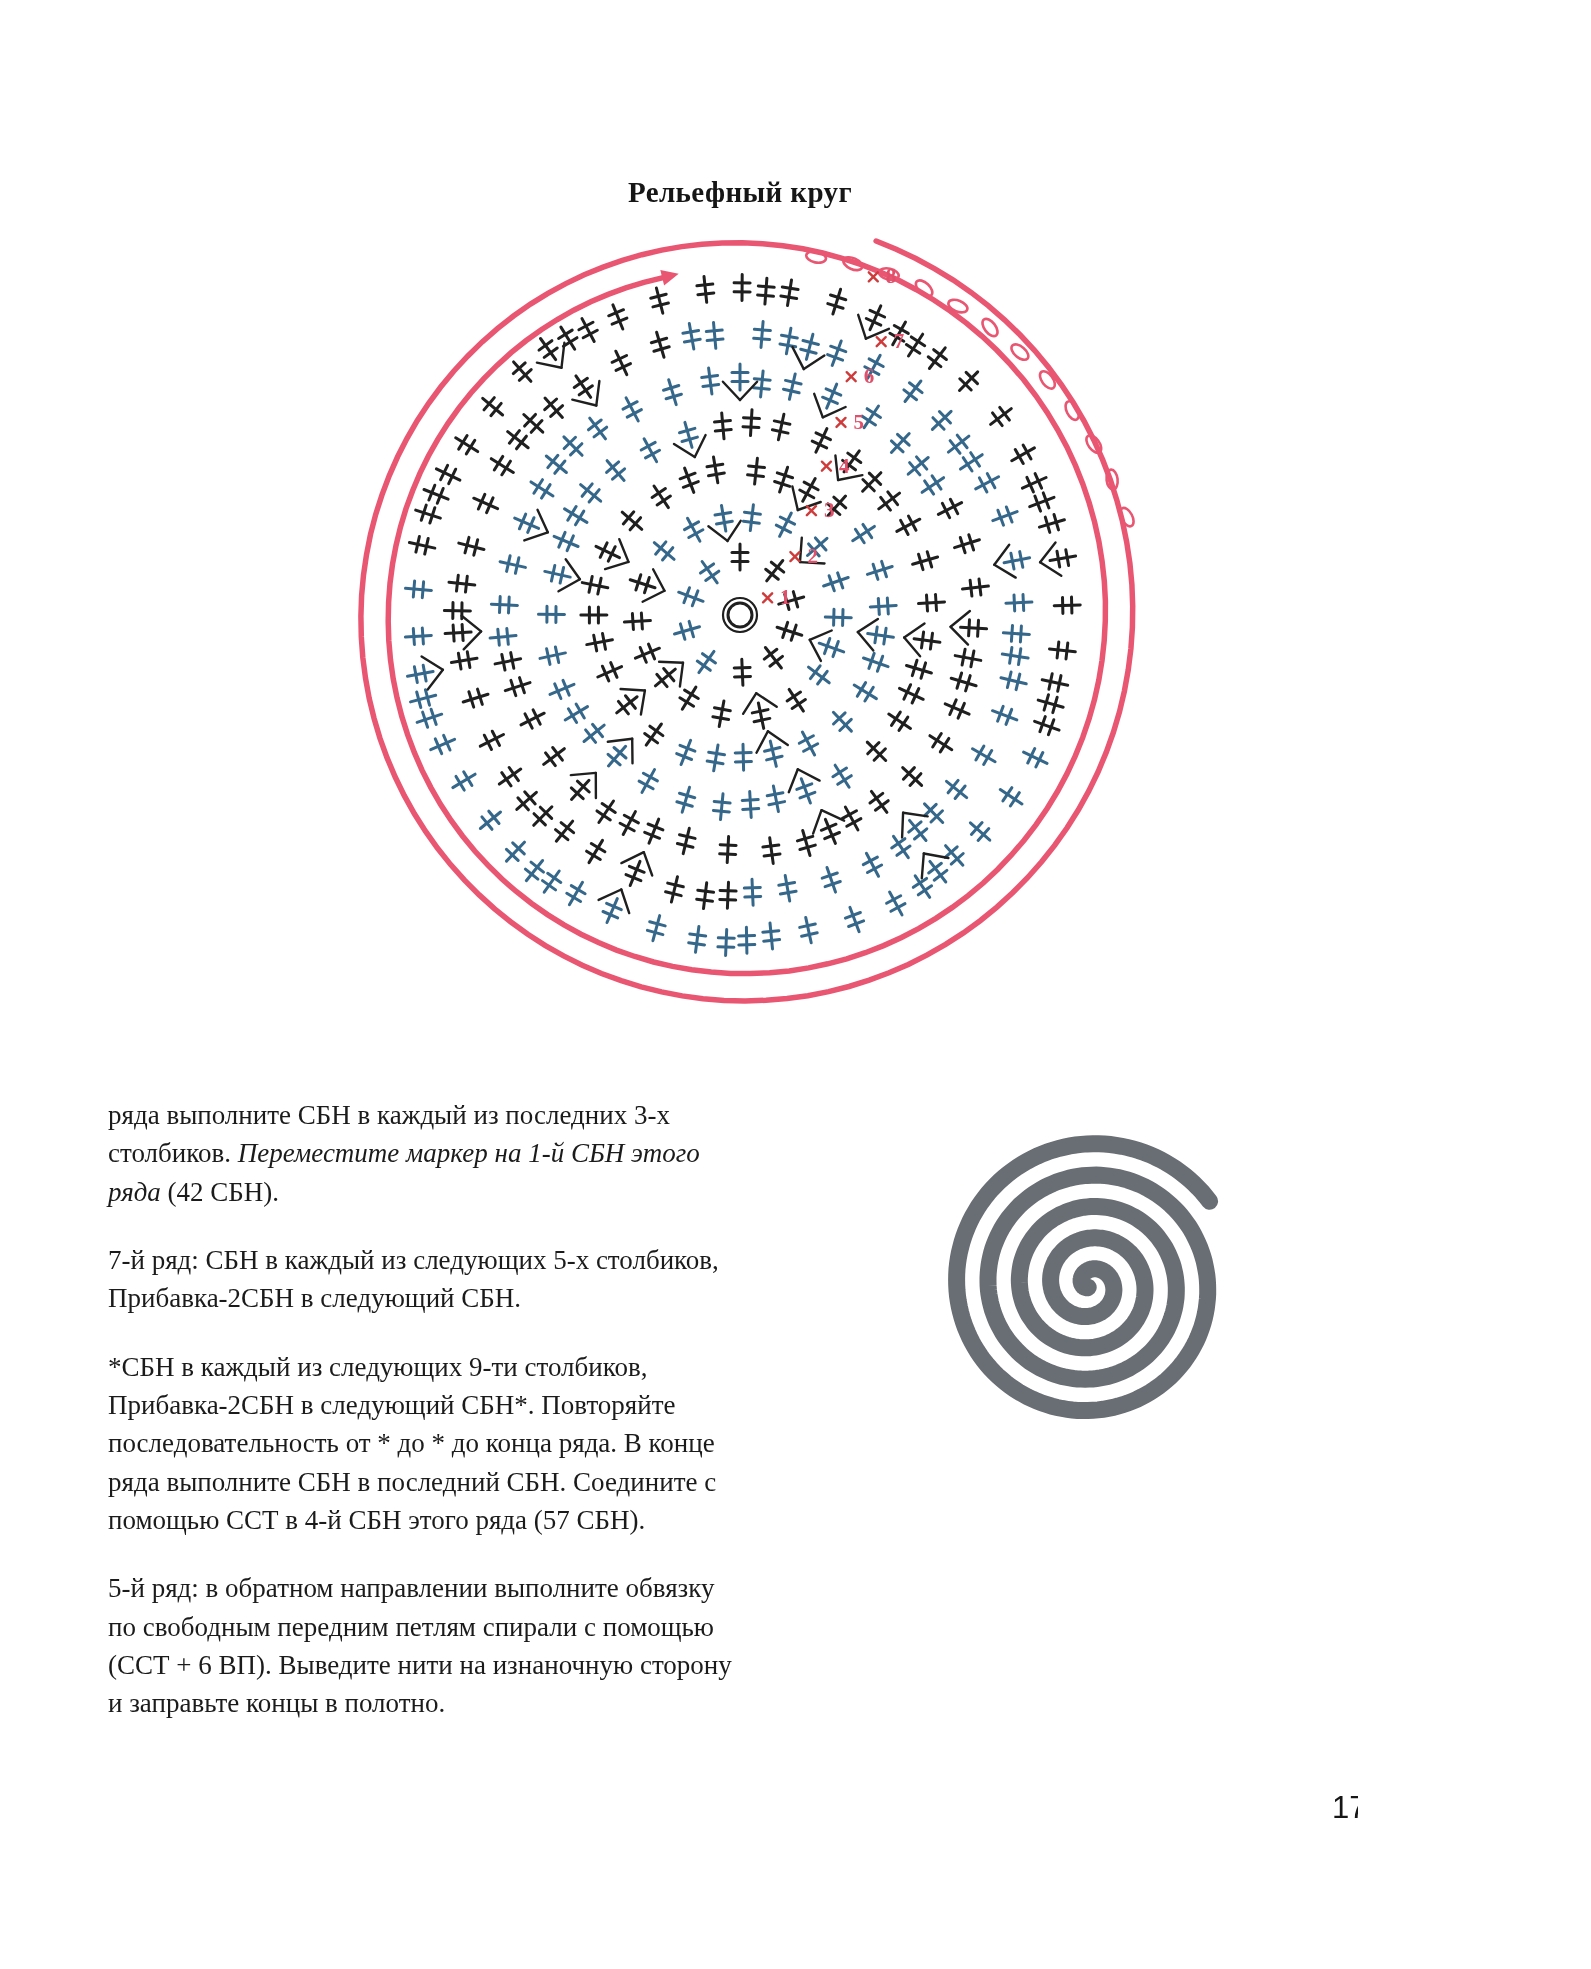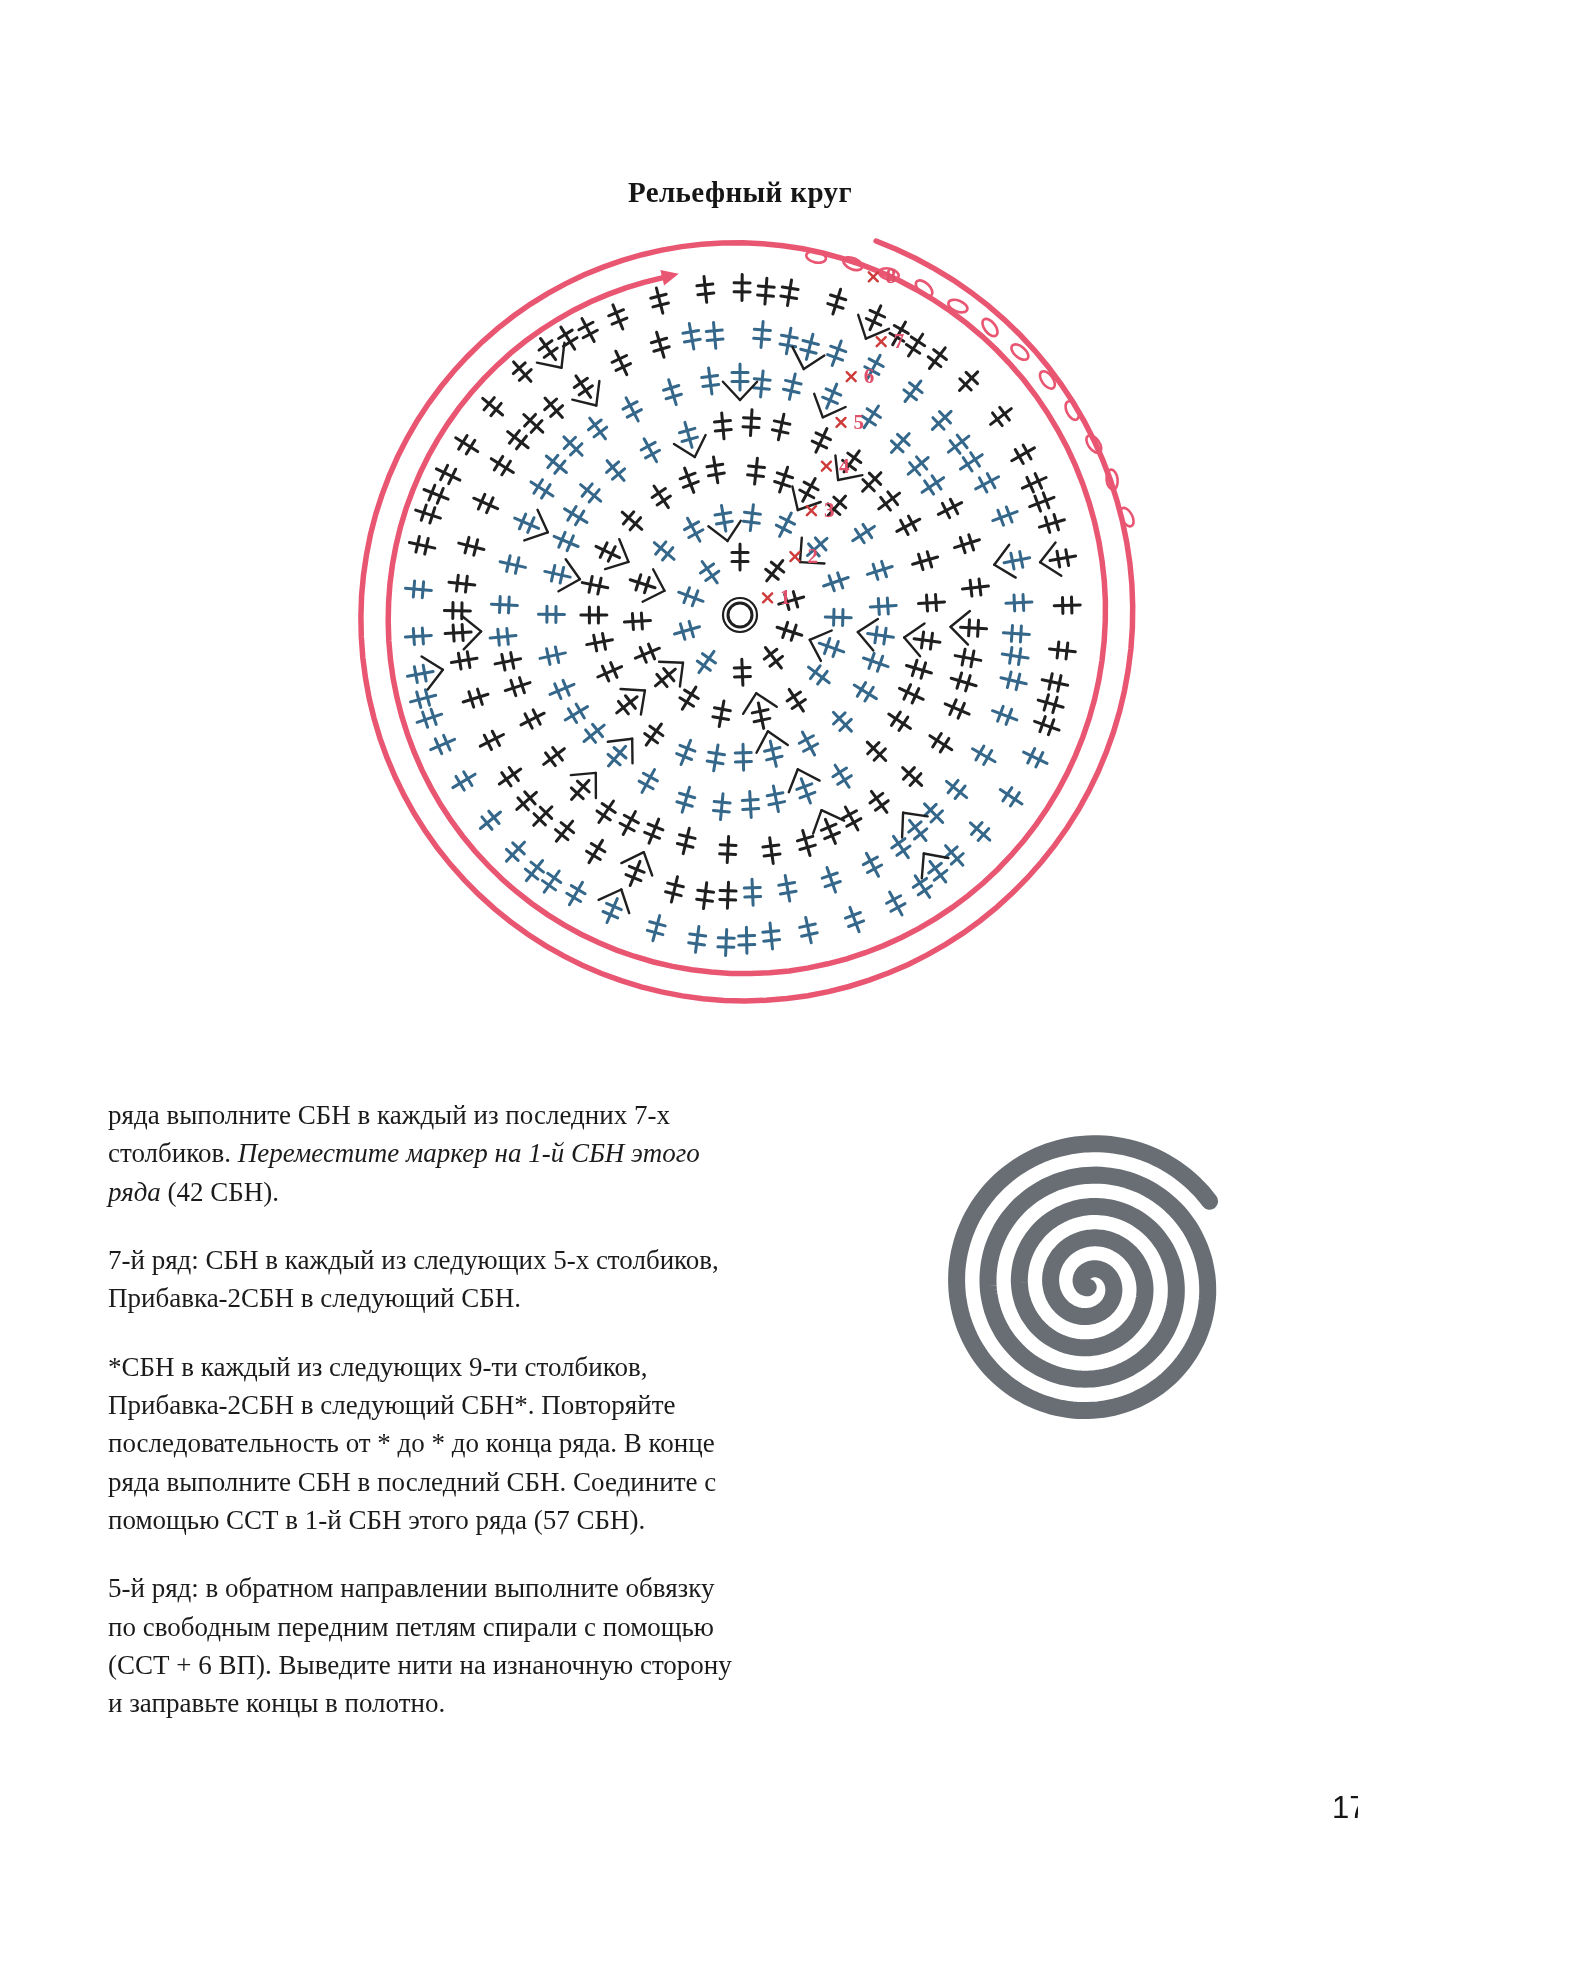--- a/index.html
+++ b/index.html
@@ -951,23 +951,23 @@
           <g>
             <line x1="538.8" y1="57.3" x2="547.8" y2="66.3" stroke="#cf3b3b" stroke-width="2.4" stroke-linecap="round"></line>
             <line x1="547.8" y1="57.3" x2="538.8" y2="66.3" stroke="#cf3b3b" stroke-width="2.4" stroke-linecap="round"></line>
             <text x="555.8" y="68.3" fill="#e0506a" font-size="21" font-weight="bold" font-family="&quot;Liberation Serif&quot;, serif">8</text>
           </g>
         </g>
       </svg>
   </div>
 
   <div class="text-col">
-      <p><span>ряда выполните СБН в каждый из последних 7-х столбиков. </span><span class="i">Переместите маркер на 1-й СБН этого ряда </span><span class="b">(42 СБН)</span><span>.</span></p>
+      <p><span>ряда выполните СБН в каждый из последних 3-х столбиков. </span><span class="i">Переместите маркер на 1-й СБН этого ряда </span><span class="b">(42 СБН)</span><span>.</span></p>
       <p><span class="b">7-й ряд: </span><span>СБН в каждый из следующих 5-х столбиков, Прибавка-2СБН в следующий СБН.</span></p>
-      <p><span class="b">*СБН в каждый из следующих 9-ти столбиков, Прибавка-2СБН в следующий СБН</span><span>*. Повторяйте последовательность от * до * до конца ряда. В конце ряда выполните СБН в последний СБН. Соедините с помощью ССТ в 1-й СБН этого ряда </span><span class="b">(57 СБН)</span><span>.</span></p>
+      <p><span class="b">*СБН в каждый из следующих 9-ти столбиков, Прибавка-2СБН в следующий СБН</span><span>*. Повторяйте последовательность от * до * до конца ряда. В конце ряда выполните СБН в последний СБН. Соедините с помощью ССТ в 4-й СБН этого ряда </span><span class="b">(57 СБН)</span><span>.</span></p>
       <p><span class="b">5-й ряд: </span><span>в обратном направлении выполните обвязку по свободным передним петлям спирали с помощью (ССТ + 6 ВП). Выведите нити на изнаночную сторону и заправьте концы в полотно.</span></p>
     </div>
 
   <div class="figure-wrap">
     <svg width="330" height="330" viewBox="0 0 330 330" xmlns="http://www.w3.org/2000/svg">
         <path d="M163.2 167.4L163.0 167.5L162.7 167.5L162.5 167.6L162.2 167.6L162.0 167.7L161.7 167.7L161.4 167.6L161.2 167.6L160.9 167.6L160.6 167.5L160.3 167.4L160.1 167.3L159.8 167.2L159.5 167.0L159.2 166.9L159.0 166.7L158.7 166.5L158.4 166.3L158.2 166.0L158.0 165.8L157.7 165.5L157.5 165.2L157.3 164.9L157.1 164.6L156.9 164.2L156.8 163.9L156.6 163.5L156.5 163.1L156.4 162.7L156.3 162.3L156.2 161.9L156.1 161.4L156.1 161.0L156.1 160.6L156.1 160.1L156.1 159.6L156.2 159.2L156.3 158.7L156.4 158.2L156.5 157.7L156.7 157.3L156.9 156.8L157.1 156.3L157.3 155.8L157.5 155.4L157.8 154.9L158.1 154.4L158.5 154.0L158.8 153.5L159.2 153.1L159.6 152.7L160.0 152.3L160.5 151.9L161.0 151.6L161.5 151.2L162.0 150.9L162.6 150.6L163.1 150.3L163.7 150.0L164.3 149.8L164.9 149.5L165.6 149.3L166.2 149.2L166.9 149.0L167.6 148.9L168.3 148.8L169.0 148.8L169.7 148.8L170.4 148.8L171.1 148.8L171.9 148.9L172.6 149.0L173.4 149.2L174.1 149.3L174.8 149.5L175.6 149.8L176.3 150.1L177.0 150.4L177.8 150.7L178.5 151.1L179.2 151.6L179.9 152.0L180.6 152.5L181.2 153.0L181.9 153.6L182.5 154.2L183.1 154.8L183.7 155.5L184.2 156.1L184.8 156.9L185.3 157.6L185.8 158.4L186.2 159.2L186.6 160.0L187.0 160.8L187.4 161.7L187.7 162.6L188.0 163.5L188.2 164.5L188.4 165.4L188.6 166.4L188.7 167.4L188.8 168.4L188.9 169.4L188.9 170.4L188.8 171.4L188.7 172.4L188.6 173.5L188.4 174.5L188.2 175.5L187.9 176.6L187.6 177.6L187.3 178.6L186.9 179.6L186.4 180.6L185.9 181.6L185.4 182.6L184.8 183.5L184.2 184.5L183.5 185.4L182.8 186.3L182.0 187.1L181.2 188.0L180.4 188.8L179.5 189.6L178.6 190.3L177.6 191.1L176.6 191.7L175.6 192.4L174.5 193.0L173.4 193.5L172.3 194.1L171.2 194.5L170.0 195.0L168.8 195.3L167.6 195.7L166.3 196.0L165.0 196.2L163.8 196.4L162.5 196.5L161.2 196.6L159.8 196.6L158.5 196.6L157.2 196.5L155.8 196.3L154.5 196.1L153.2 195.8L151.8 195.5L150.5 195.1L149.2 194.7L147.9 194.2L146.6 193.7L145.3 193.1L144.1 192.4L142.9 191.7L141.7 190.9L140.5 190.1L139.3 189.2L138.2 188.2L137.1 187.3L136.1 186.2L135.0 185.1L134.1 184.0L133.1 182.8L132.3 181.6L131.4 180.3L130.6 179.0L129.9 177.7L129.2 176.3L128.6 174.9L128.0 173.4L127.5 172.0L127.0 170.5L126.7 168.9L126.3 167.4L126.1 165.8L125.8 164.2L125.7 162.6L125.6 161.0L125.6 159.3L125.7 157.7L125.8 156.0L126.0 154.4L126.3 152.8L126.6 151.1L127.1 149.5L127.5 147.9L128.1 146.3L128.7 144.7L129.4 143.1L130.1 141.5L131.0 140.0L131.9 138.5L132.8 137.1L133.8 135.6L134.9 134.2L136.1 132.9L137.3 131.6L138.5 130.3L139.8 129.1L141.2 127.9L142.7 126.8L144.1 125.7L145.7 124.7L147.2 123.8L148.9 122.9L150.5 122.1L152.2 121.3L154.0 120.7L155.8 120.0L157.6 119.5L159.4 119.0L161.3 118.6L163.2 118.3L165.1 118.1L167.0 117.9L168.9 117.8L170.9 117.8L172.8 117.9L174.8 118.1L176.8 118.3L178.7 118.6L180.7 119.0L182.6 119.5L184.5 120.1L186.4 120.7L188.3 121.5L190.2 122.3L192.0 123.2L193.8 124.2L195.6 125.2L197.3 126.3L199.0 127.5L200.6 128.8L202.2 130.1L203.8 131.6L205.3 133.0L206.7 134.6L208.1 136.2L209.4 137.9L210.7 139.6L211.8 141.4L212.9 143.3L214.0 145.2L214.9 147.1L215.8 149.1L216.6 151.1L217.4 153.2L218.0 155.3L218.5 157.5L219.0 159.6L219.4 161.8L219.7 164.1L219.9 166.3L220.0 168.6L220.0 170.8L219.9 173.1L219.7 175.4L219.5 177.6L219.1 179.9L218.6 182.2L218.1 184.4L217.4 186.6L216.7 188.8L215.9 191.0L214.9 193.2L213.9 195.3L212.8 197.4L211.6 199.4L210.3 201.4L209.0 203.4L207.5 205.3L206.0 207.1L204.3 208.9L202.6 210.7L200.9 212.3L199.0 213.9L197.1 215.4L195.1 216.9L193.1 218.3L191.0 219.5L188.8 220.7L186.6 221.9L184.3 222.9L182.0 223.8L179.6 224.7L177.2 225.4L174.8 226.1L172.3 226.6L169.8 227.1L167.2 227.4L164.7 227.7L162.1 227.8L159.5 227.8L157.0 227.8L154.4 227.6L151.8 227.3L149.2 226.9L146.6 226.4L144.1 225.8L141.5 225.1L139.0 224.2L136.5 223.3L134.1 222.3L131.7 221.2L129.3 219.9L127.0 218.6L124.7 217.1L122.4 215.6L120.3 214.0L118.2 212.3L116.1 210.4L114.2 208.5L112.3 206.6L110.4 204.5L108.7 202.3L107.1 200.1L105.5 197.8L104.0 195.5L102.6 193.0L101.4 190.5L100.2 188.0L99.1 185.4L98.1 182.7L97.3 180.0L96.5 177.3L95.8 174.5L95.3 171.7L94.9 168.8L94.6 166.0L94.4 163.1L94.3 160.2L94.4 157.3L94.6 154.4L94.9 151.5L95.3 148.6L95.8 145.7L96.4 142.8L97.2 140.0L98.1 137.2L99.1 134.4L100.2 131.6L101.5 128.9L102.8 126.2L104.3 123.6L105.9 121.0L107.6 118.5L109.4 116.1L111.3 113.7L113.2 111.4L115.3 109.2L117.5 107.0L119.8 105.0L122.2 103.0L124.6 101.2L127.2 99.4L129.8 97.7L132.5 96.2L135.2 94.7L138.1 93.4L141.0 92.1L143.9 91.0L146.9 90.0L149.9 89.1L153.0 88.4L156.1 87.7L159.3 87.2L162.4 86.9L165.6 86.6L168.8 86.5L172.1 86.5L175.3 86.7L178.5 87.0L181.7 87.4L184.9 87.9L188.1 88.6L191.3 89.4L194.4 90.4L197.5 91.4L200.6 92.7L203.6 94.0L206.6 95.5L209.5 97.0L212.4 98.7L215.2 100.6L217.9 102.5L220.5 104.6L223.1 106.8L225.6 109.0L228.0 111.4L230.3 113.9L232.5 116.5L234.5 119.2L236.5 122.0L238.4 124.8L240.2 127.7L241.8 130.8L243.3 133.9L244.7 137.0L246.0 140.2L247.2 143.5L248.2 146.8L249.0 150.2L249.8 153.6L250.4 157.1L250.8 160.6L251.1 164.1L251.3 167.6L251.3 171.1L251.2 174.7L251.0 178.2L250.5 181.8L250.0 185.3L249.3 188.8L248.4 192.3L247.4 195.7L246.3 199.1L245.0 202.5L243.6 205.9L242.1 209.1L240.4 212.3L238.5 215.5L236.6 218.6L234.5 221.6L232.3 224.5L229.9 227.4L227.5 230.1L224.9 232.8L222.2 235.3L219.4 237.7L216.5 240.1L213.5 242.3L210.4 244.4L207.2 246.3L204.0 248.2L200.6 249.9L197.2 251.5L193.7 252.9L190.1 254.2L186.5 255.4L182.9 256.4L179.1 257.2L175.4 257.9L171.6 258.5L167.8 258.9L163.9 259.1L160.1 259.2L156.2 259.1L152.4 258.9L148.5 258.5L144.7 257.9L140.8 257.2L137.0 256.4L133.3 255.3L129.5 254.2L125.8 252.8L122.2 251.3L118.6 249.7L115.1 247.9L111.6 246.0L108.2 243.9L104.9 241.7L101.7 239.3L98.6 236.8L95.6 234.2L92.7 231.4L89.9 228.5L87.2 225.5L84.6 222.4L82.1 219.2L79.8 215.9L77.6 212.5L75.6 209.0L73.7 205.4L71.9 201.7L70.3 197.9L68.9 194.1L67.5 190.2L66.4 186.2L65.4 182.2L64.6 178.1L63.9 174.1L63.4 169.9L63.1 165.8L63.0 161.6L63.0 157.4L63.2 153.3L63.6 149.1L64.1 144.9L64.8 140.8L65.7 136.6L66.7 132.5L67.9 128.5L69.3 124.5L70.9 120.5L72.6 116.6L74.5 112.8L76.5 109.0L78.7 105.3L81.0 101.7L83.5 98.2L86.2 94.8L89.0 91.5L91.9 88.3L94.9 85.2L98.1 82.3L101.4 79.5L104.9 76.8L108.4 74.2L112.1 71.8L115.8 69.5L119.7 67.4L123.6 65.5L127.6 63.7L131.7 62.0L135.9 60.6L140.2 59.3L144.5 58.1L148.8 57.2L153.2 56.4L157.6 55.8L162.1 55.4L166.6 55.2L171.1 55.1L175.6 55.3L180.1 55.6L184.6 56.1L189.0 56.8L193.5 57.6L197.9 58.7L202.3 59.9L206.6 61.4L210.9 63.0L215.1 64.7L219.3 66.7L223.3 68.8L227.3 71.1L231.2 73.6L235.0 76.2L238.7 79.0L242.3 81.9L245.8 85.0L249.2 88.2L252.4 91.6L255.5 95.1L258.4 98.7L261.2 102.5L263.9 106.3L266.4 110.3L268.7 114.4L270.8 118.6L272.8 122.9L274.7 127.3L276.3 131.7L277.8 136.3L279.1 140.8L280.1 145.5L281.0 150.2L281.8 154.9L282.3 159.7L282.6 164.5L282.7 169.3L282.7 174.1L282.4 178.9L281.9 183.7L281.3 188.5L280.4 193.3L279.4 198.0L278.1 202.8L276.7 207.4L275.0 212.0L273.2 216.6L271.2 221.0L269.0 225.4L266.6 229.7L264.0 233.9L261.3 238.0L258.4 242.0L255.3 245.9L252.1 249.7L248.7 253.3L245.2 256.8L241.5 260.2L237.6 263.4L233.7 266.4L229.6 269.3L225.4 272.1L221.0 274.6L216.6 277.0L212.1 279.2L207.4 281.2L202.7 283.1L197.9 284.7L193.1 286.1L188.1 287.4L183.1 288.4L178.1 289.3L173.0 289.9L167.9 290.3L162.8 290.6L157.7 290.6L152.5 290.4L147.4 290.0L142.3 289.3L137.2 288.5L132.1 287.5L127.1 286.2L122.1 284.7L117.1 283.1L112.3 281.2L107.5 279.1L102.8 276.9L98.2 274.4L93.6 271.8L89.2 268.9L84.9 265.9L80.7 262.7L76.7 259.3L72.7 255.8L68.9 252.1L65.3 248.2L61.8 244.2L58.5 240.1L55.4 235.8L52.4 231.3L49.6 226.8L47.0 222.1L44.6 217.3L42.4 212.4L40.3 207.4L38.5 202.4L36.9 197.2L35.5 192.0L34.3 186.7L33.3 181.4L32.5 176.0L32.0 170.6L31.7 165.2L31.6 159.7L31.7 154.3L32.0 148.8L32.6 143.4L33.4 137.9L34.4 132.5L35.7 127.2L37.1 121.9L38.8 116.6L40.7 111.4L42.8 106.3L45.1 101.3L47.6 96.3L50.4 91.5L53.3 86.7L56.4 82.1L59.7 77.6L63.2 73.3L66.9 69.0L70.8 65.0L74.8 61.0L79.0 57.3L83.4 53.7L87.9 50.3L92.5 47.1L97.3 44.0L102.2 41.2L107.2 38.5L112.3 36.1L117.6 33.8L122.9 31.8L128.3 30.0L133.8 28.4L139.4 27.1L145.0 25.9L150.7 25.0L156.4 24.4L162.1 23.9L167.9 23.7L173.7 23.8L179.5 24.0L185.2 24.5L191.0 25.3L196.7 26.3L202.4 27.5L208.1 28.9L213.7 30.6L219.2 32.5L224.6 34.6L230.0 37.0L235.3 39.6L240.4 42.4L245.5 45.4L250.4 48.6L255.2 52.0L259.9 55.7L264.4 59.5L268.8 63.5L273.0 67.7L277.1 72.0L280.9 76.6L284.6 81.3" fill="none" stroke="#686e74" stroke-width="17" stroke-linecap="round"></path>
       </svg>
   </div>
 
   <div class="page-num">177</div>

